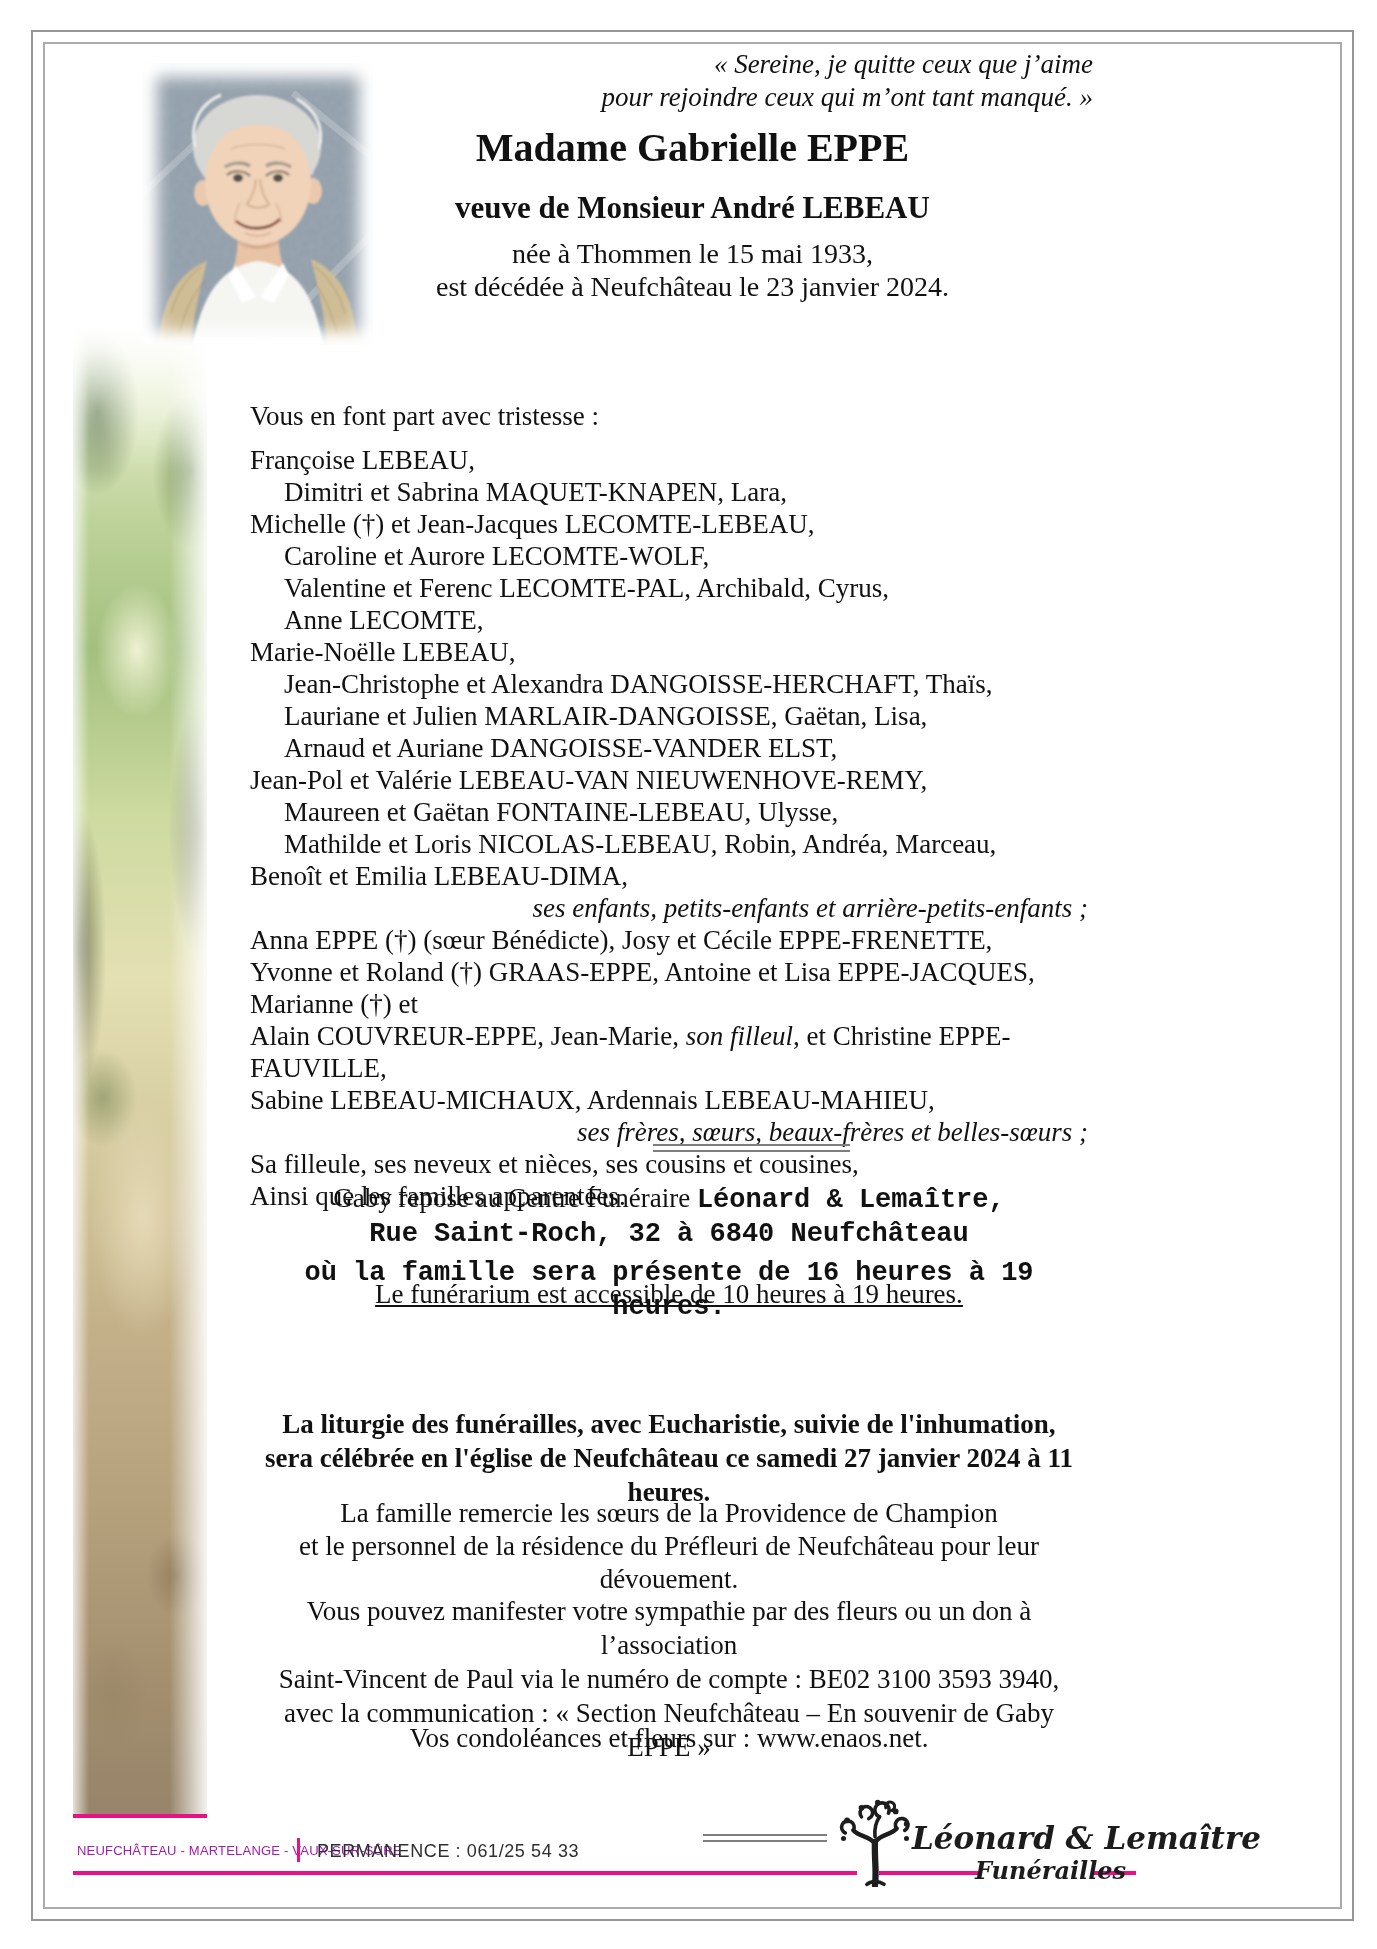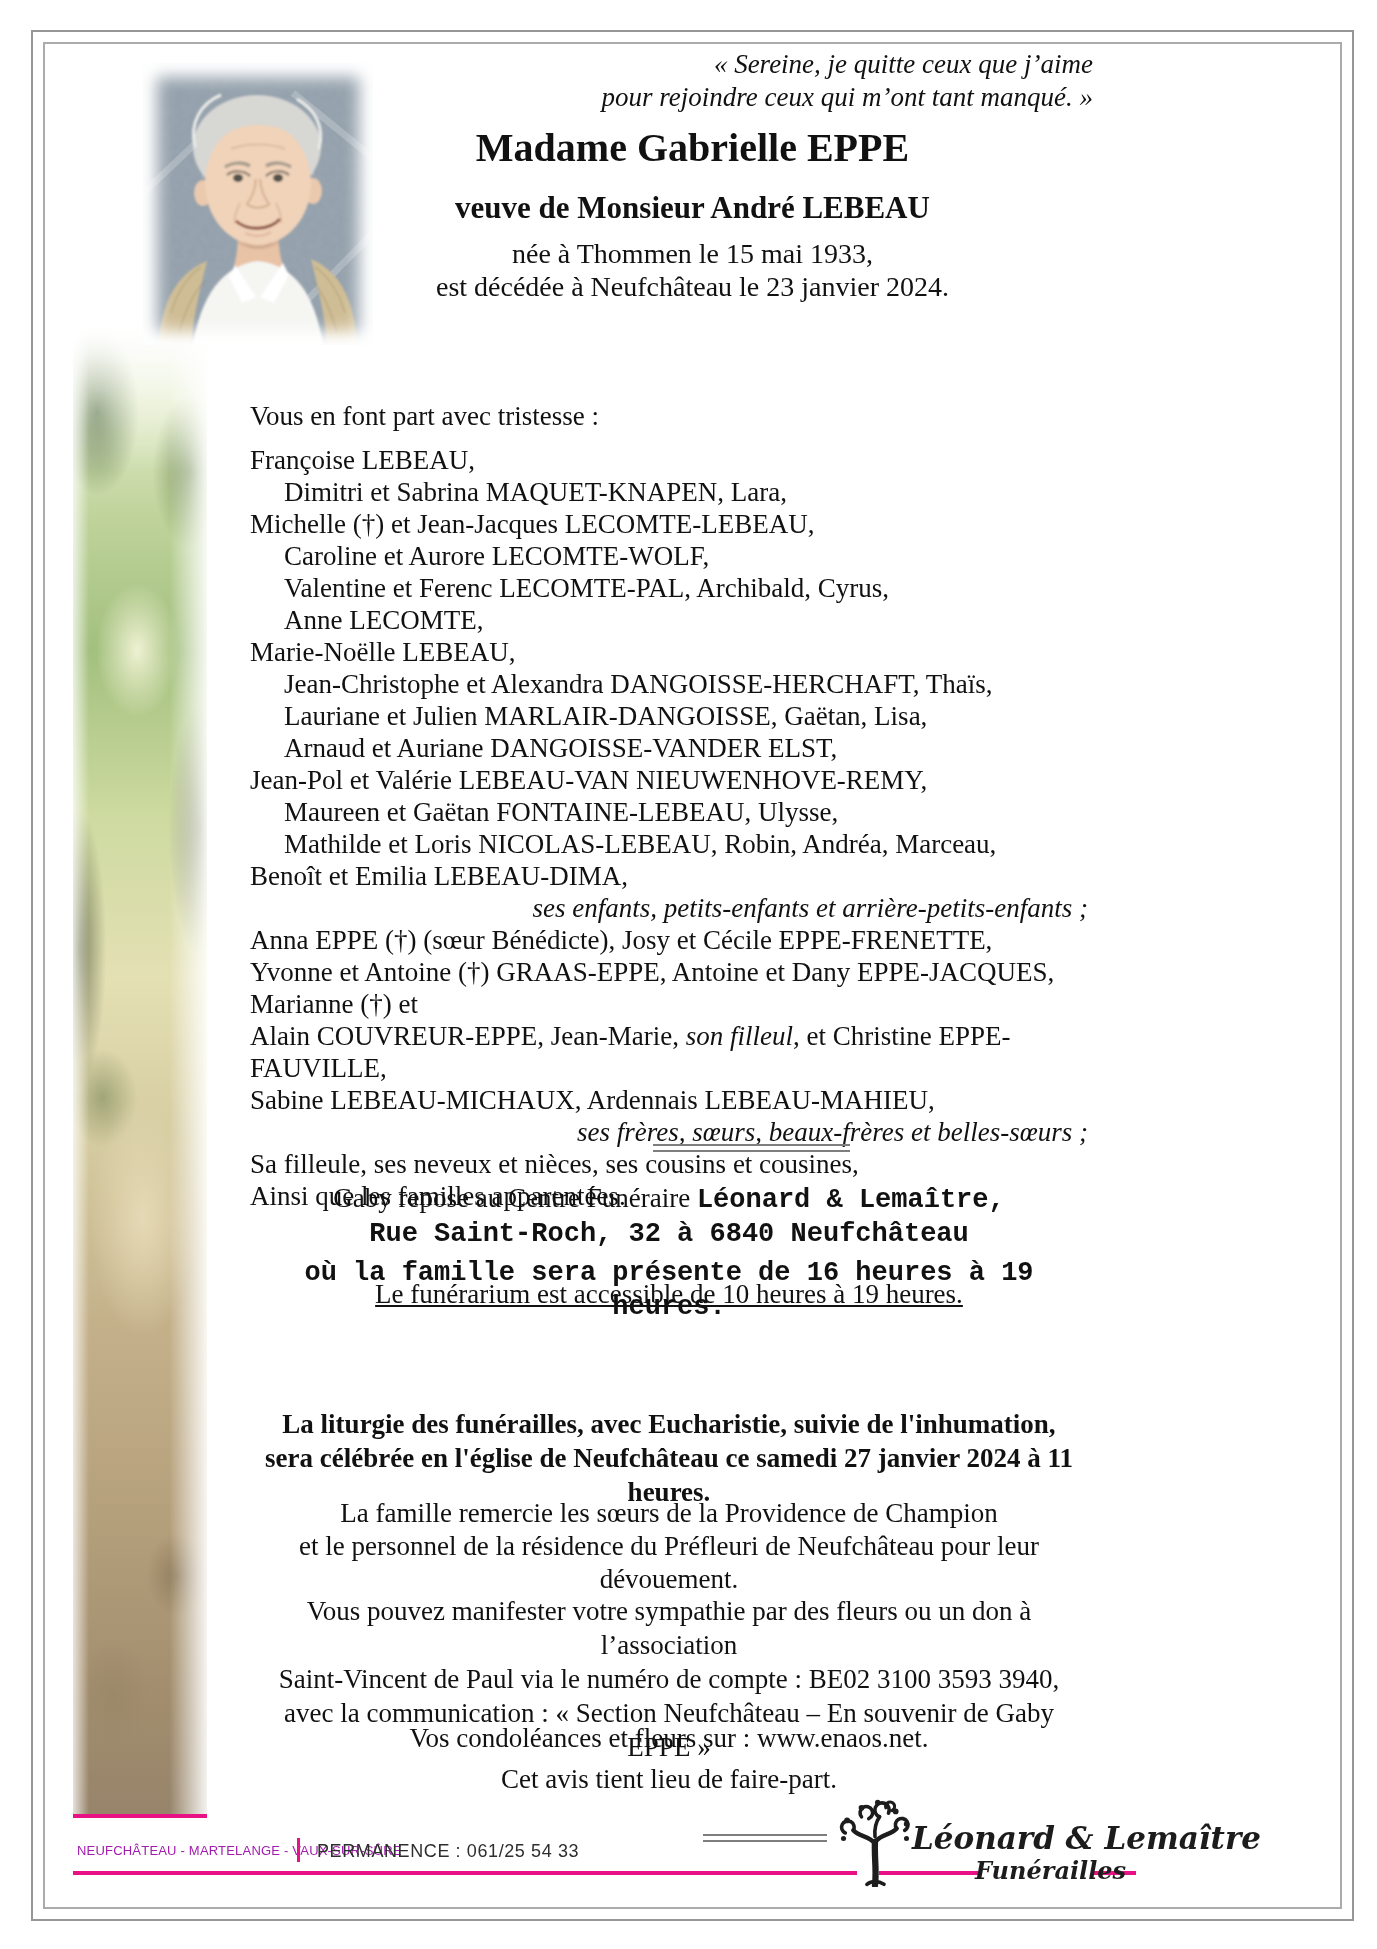--- a/index.html
+++ b/index.html
@@ -174,21 +174,21 @@
     <div class="fl">Marie-Noëlle LEBEAU,</div>
     <div class="fl ind">Jean-Christophe et Alexandra DANGOISSE-HERCHAFT, Thaïs,</div>
     <div class="fl ind">Lauriane et Julien MARLAIR-DANGOISSE, Gaëtan, Lisa,</div>
     <div class="fl ind">Arnaud et Auriane DANGOISSE-VANDER ELST,</div>
     <div class="fl">Jean-Pol et Valérie LEBEAU-VAN NIEUWENHOVE-REMY,</div>
     <div class="fl ind">Maureen et Gaëtan FONTAINE-LEBEAU, Ulysse,</div>
     <div class="fl ind">Mathilde et Loris NICOLAS-LEBEAU, Robin, Andréa, Marceau,</div>
     <div class="fl">Benoît et Emilia LEBEAU-DIMA,</div>
     <div class="fl rel">ses enfants, petits-enfants et arrière-petits-enfants ;</div>
     <div class="fl">Anna EPPE (†) (sœur Bénédicte), Josy et Cécile EPPE-FRENETTE,</div>
-    <div class="fl">Yvonne et Antoine (†) GRAAS-EPPE, Antoine et Dany EPPE-JACQUES, Marianne (†) et</div>
+    <div class="fl">Yvonne et Roland (†) GRAAS-EPPE, Antoine et Lisa EPPE-JACQUES, Marianne (†) et</div>
     <div class="fl"><span>Alain COUVREUR-EPPE, Jean-Marie, </span><span class="it">son filleul</span><span>, et Christine EPPE-FAUVILLE,</span></div>
     <div class="fl">Sabine LEBEAU-MICHAUX, Ardennais LEBEAU-MAHIEU,</div>
     <div class="fl rel">ses frères, sœurs, beaux-frères et belles-sœurs ;</div>
     <div class="fl">Sa filleule, ses neveux et nièces, ses cousins et cousines,</div>
     <div class="fl">Ainsi que les familles apparentées.</div>
   </div>
 
   <div class="divider div1"></div>
 
   <div class="cblock bk-repose">
@@ -209,21 +209,20 @@
     <div>et le personnel de la résidence du Préfleuri de Neufchâteau pour leur dévouement.</div>
   </div>
 
   <div class="cblock bk-donation">
     <div>Vous pouvez manifester votre sympathie par des fleurs ou un don à l’association</div>
     <div>Saint-Vincent de Paul via le numéro de compte : BE02 3100 3593 3940,</div>
     <div>avec la communication : « Section Neufchâteau – En souvenir de Gaby EPPE »</div>
   </div>
 
   <div class="cblock bk-condolences">Vos condoléances et fleurs sur : www.enaos.net.</div>
-  <div class="cblock bk-notice">Cet avis tient lieu de faire-part.</div>
 
   <div class="foot-locations">NEUFCHÂTEAU - MARTELANGE - VAUX-SUR-SÛRE</div>
   <div class="foot-sep"></div>
   <div class="foot-permanence">PERMANENCE : 061/25 54 33</div>
 
   <div class="divider div2"></div>
   <div class="pink-line pl1"></div>
   <div class="pink-line pl2"></div>
   <div class="pink-line pl3"></div>
 

